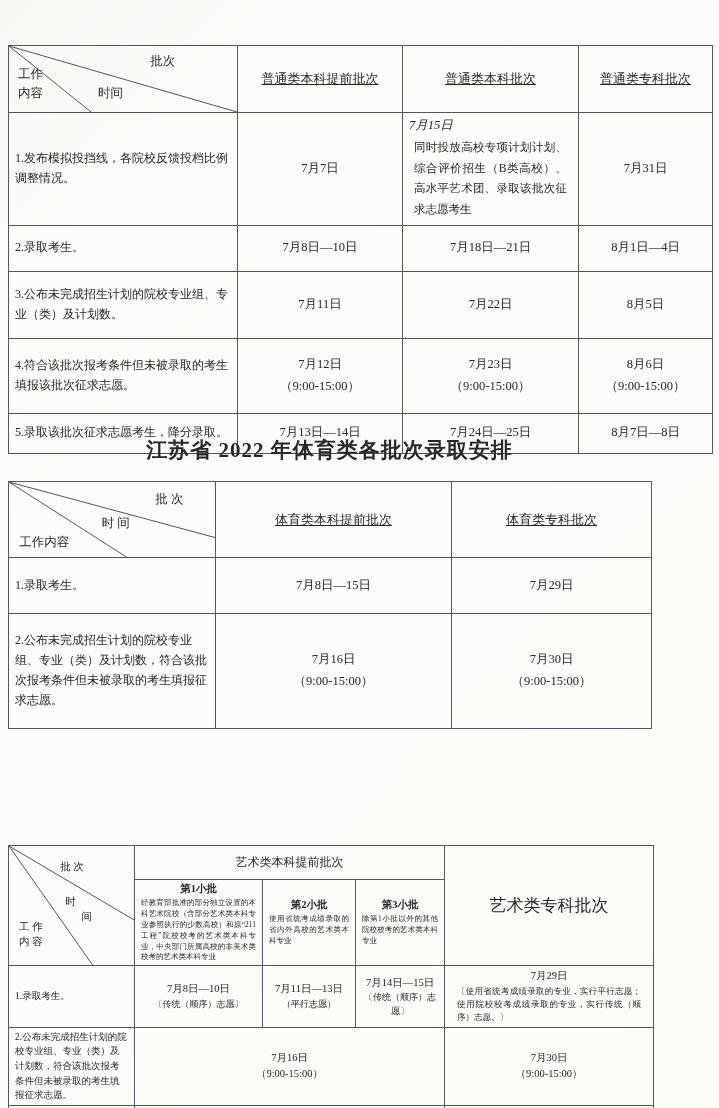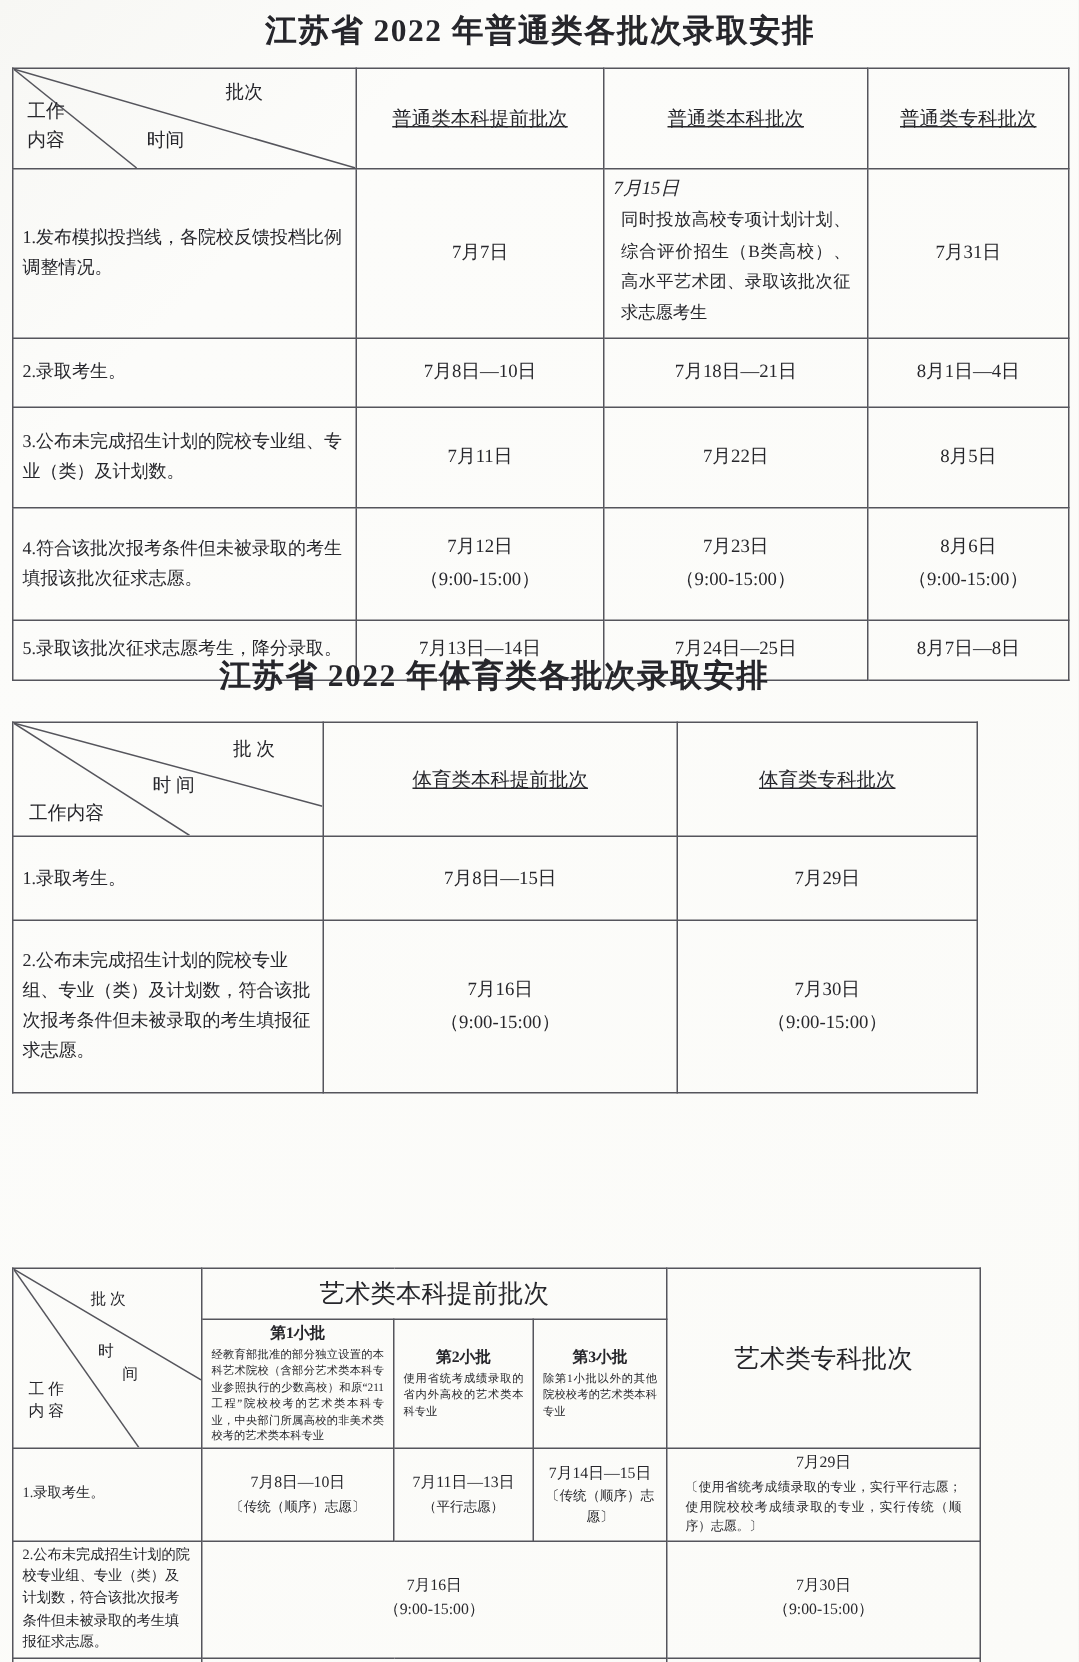--- a/index.html
+++ b/index.html
@@ -23,36 +23,35 @@
   .clbl{position:absolute;line-height:1.5;white-space:pre-line;}
   .clbl12{font-size:12.5px;}
   .clbl3{font-size:10.5px;}
   
   .colhead{text-align:center;font-size:13px;text-decoration:underline;}
   .task{font-size:12px;line-height:1.65;padding:4px 9px;text-align:left;}
   .date{text-align:center;font-size:12.5px;line-height:1.75;}
   .dmain{text-align:left;font-style:italic;}
   .note{font-size:11.5px;line-height:1.8;text-align:justify;padding:0 5px 3px 5px;}
   
-  .group3{text-align:center;font-size:17px;}
+  .group3{text-align:center;font-size:12px;}
   .zkhead{text-align:center;font-size:17px;}
   .subcol{vertical-align:top;padding:4px 5px;margin-top:36px;}
   .subname{text-align:center;font-size:10.5px;font-weight:bold;margin-bottom:2px;}
   .subdesc{font-size:7.5px;line-height:1.45;text-align:justify;}
   .task3{font-size:9.5px;line-height:1.55;padding:3px 5px;text-align:left;}
   .date3{text-align:center;font-size:10.5px;line-height:1.6;}
   .dnote3{font-size:9px;line-height:1.5;text-align:center;}
   .zknote{font-size:8.5px;line-height:1.55;text-align:justify;padding:0 6px;}
 </style>
 </head>
 <body>
 
 <div class="page">
 
-  <div class="title title1">江苏省 2022 年普通类各批次录取安排</div>
 
   <table class="tbl" style="left:8px;top:45px;width:704px;">
     <colgroup>
         <col style="width:229px">
         <col style="width:165px">
         <col style="width:176px">
         <col style="width:134px">
       </colgroup>
     <tbody>
       <tr style="height:67px">

